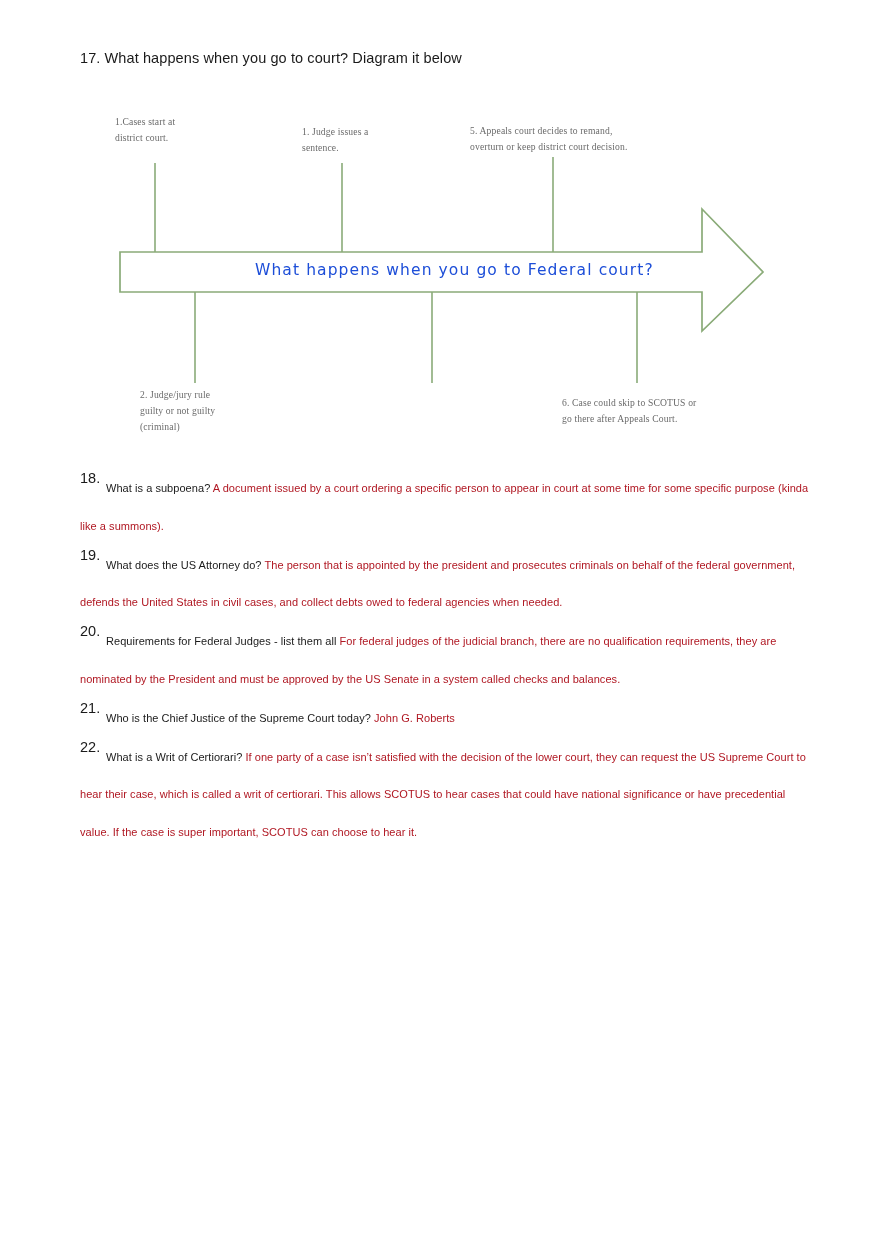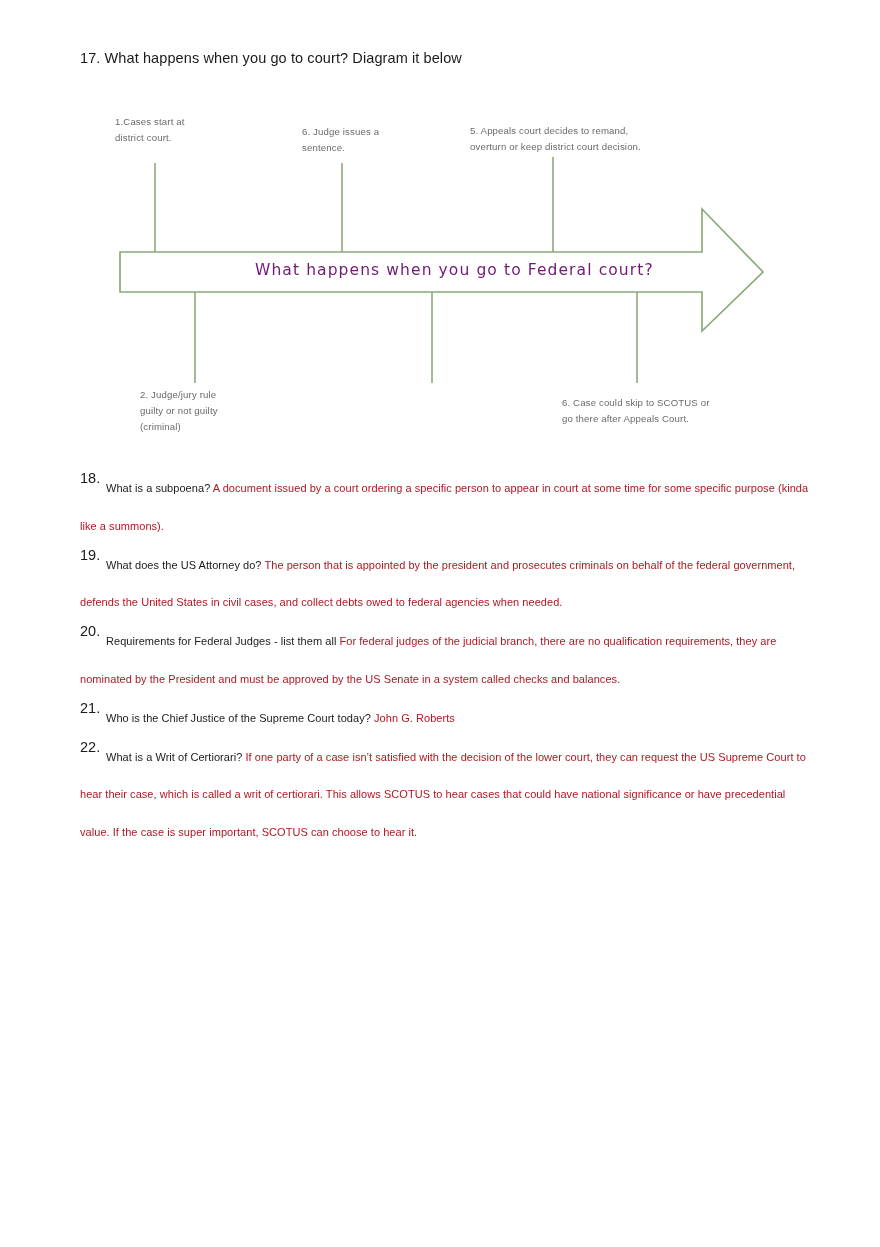--- a/index.html
+++ b/index.html
@@ -37,32 +37,32 @@
     height: 355px;
   }
   #diagram svg {
     position: absolute;
     left: 0;
     top: 0;
     display: block;
   }
   .hand-label {
     position: absolute;
-    font-family: Liberation Sans, sans-serif;
+    font-family: Liberation Serif, serif;
     font-size: 9.6px;
     line-height: 16px;
     color: #6a6a6a;
     letter-spacing: 0.15px;
     white-space: pre-line;
   }
   .hand-title {
     position: absolute;
     font-family: "DejaVu Sans", sans-serif;
     font-size: 15.5px;
-    color: #701a75;
+    color: #1d4ed8;
     letter-spacing: 1.1px;
     white-space: nowrap;
   }
 
   
   #qa {
     position: absolute;
     left: 0;
     top: 470px;
     width: 880px;
@@ -123,21 +123,21 @@
       <line x1="432" y1="197" x2="432" y2="288" stroke="#8aab78" stroke-width="1.6"></line>
       <line x1="637" y1="197" x2="637" y2="288" stroke="#8aab78" stroke-width="1.6"></line>
 
       <path d="M 120 157 L 702 157 L 702 114 L 763 177 L 702 236 L 702 197 L 120 197 Z" fill="#ffffff" stroke="#8aab78" stroke-width="1.7" stroke-linejoin="miter"></path>
     </svg>
 
     <div class="hand-title" style="left:255px; top:166px;">What happens when you go to Federal court?</div>
 
     <div class="hand-label" style="left:115px; top:19px; width:190px;">1.Cases start at
 district court.</div>
-    <div class="hand-label" style="left:302px; top:29px; width:180px;">6. Judge issues a
+    <div class="hand-label" style="left:302px; top:29px; width:180px;">1. Judge issues a
 sentence.</div>
     <div class="hand-label" style="left:470px; top:28px; width:230px;">5. Appeals court decides to remand,
 overturn or keep district court decision.</div>
 
     <div class="hand-label" style="left:140px; top:292px; width:180px;">2. Judge/jury rule
 guilty or not guilty
 (criminal)</div>
     <div class="hand-label" style="left:562px; top:292px; width:220px;margin-top:8px;">6. Case could skip to SCOTUS or
 go there after Appeals Court.</div>
   </div>

